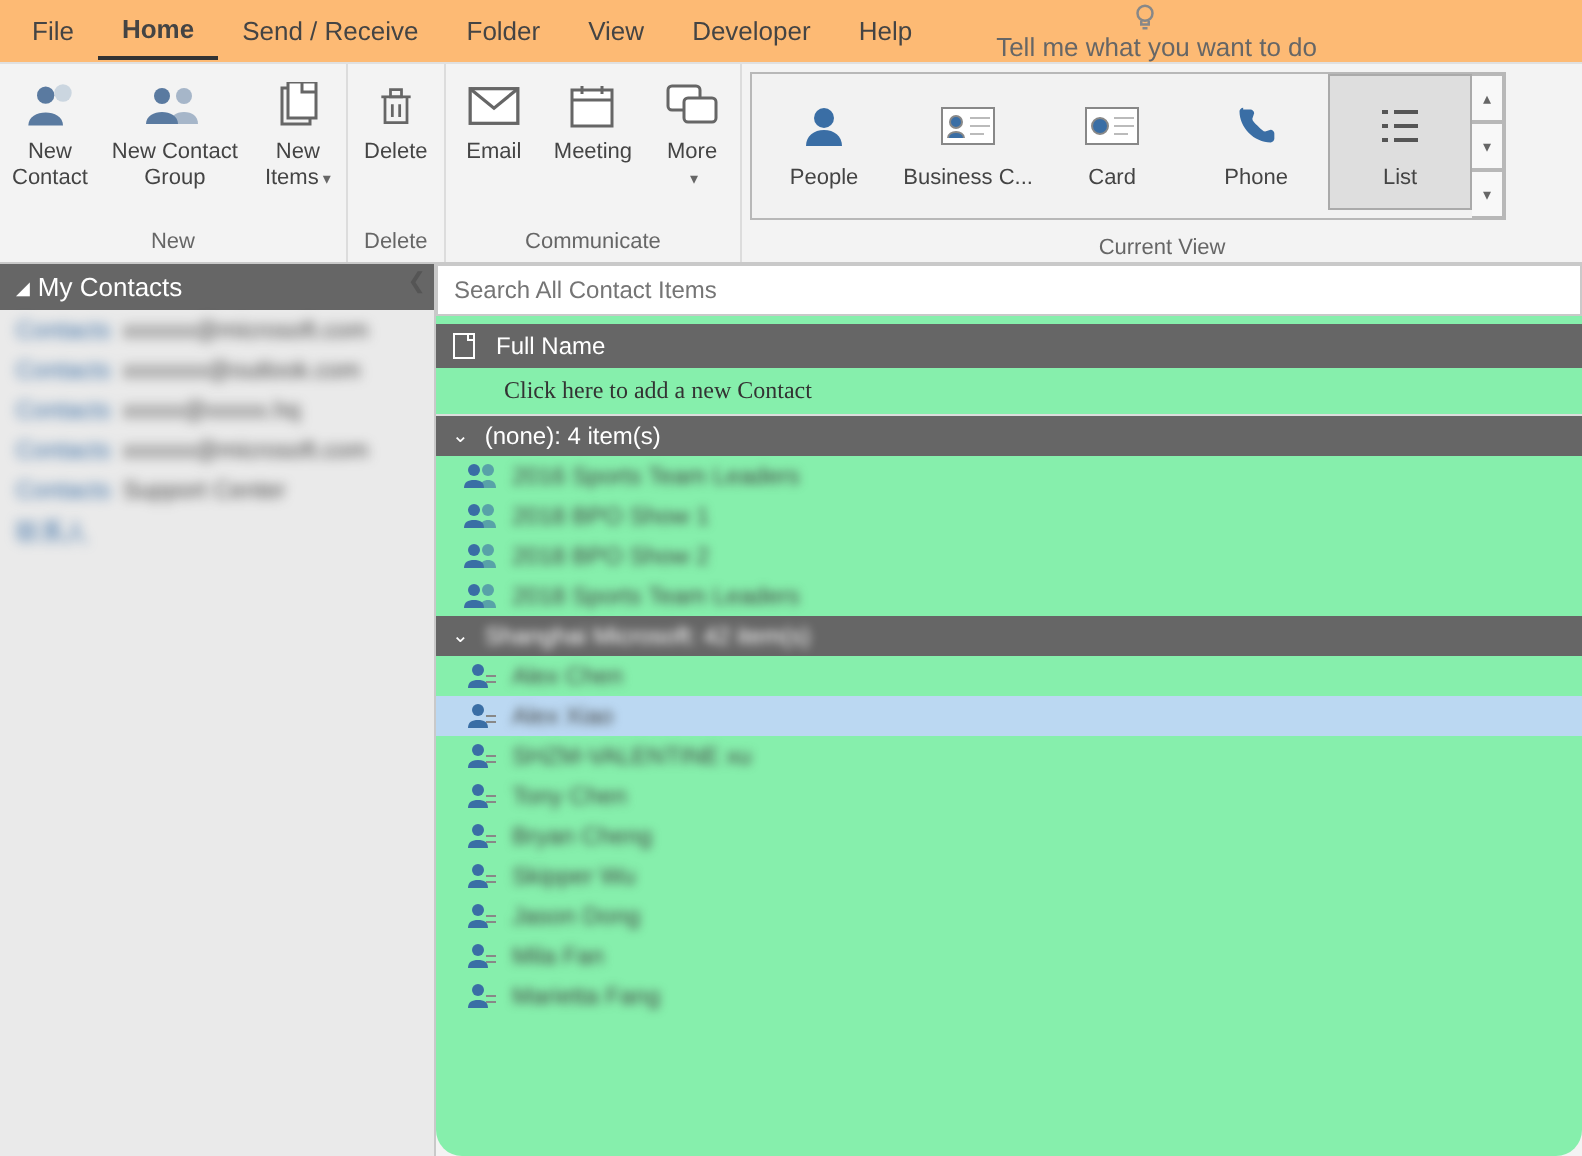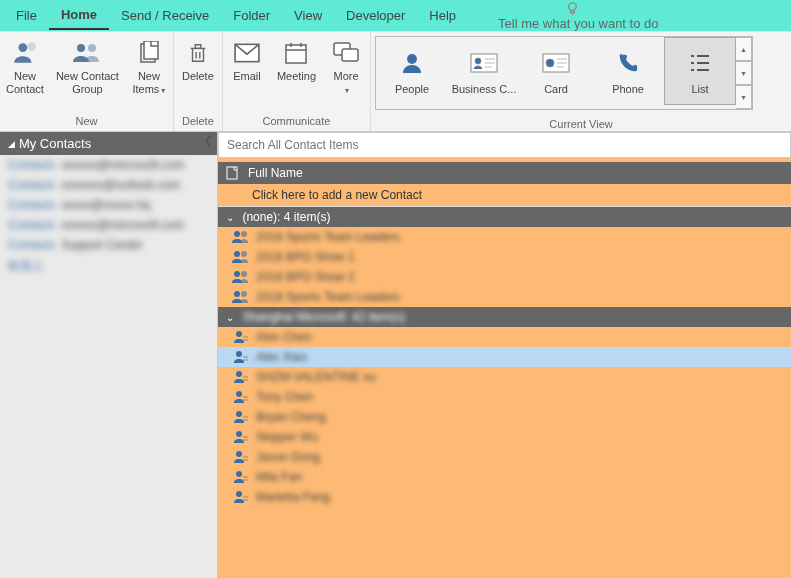--- a/index.html
+++ b/index.html
@@ -1,19 +1,19 @@
 <!DOCTYPE html>
 <html><head>
 <meta charset="utf-8">
 <style>
   * { box-sizing: border-box; margin: 0; padding: 0; font-family: "Segoe UI", Tahoma, sans-serif; }
   body { width: 791px; height: 578px; overflow: hidden; background: #f3f3f3; font-size: 12px; color: #333; }
 
   
-  .menubar { height: 32px; background: #5eead4; display: flex; align-items: center; padding: 0 4px; border-bottom: 1px solid #e0e0e0; }
+  .menubar { height: 32px; background: #fdba74; display: flex; align-items: center; padding: 0 4px; border-bottom: 1px solid #e0e0e0; }
   .menu-item { padding: 6px 12px; font-size: 13px; color: #444; cursor: pointer; }
   .menu-item.active { border-bottom: 2px solid #333; font-weight: 700; }
   .tellme { display: flex; align-items: center; margin-left: 30px; font-size: 13px; color: #666; flex-direction: column; }
   .tellme .bulb { margin-right: 12px; font-size: 15px; color: #888; }
 
   
   .ribbon { height: 100px; background: #f3f3f3; display: flex; border-bottom: 1px solid #c9c9c9; }
   .ribbon-group { display: flex; flex-direction: column; border-right: 1px solid #dcdcdc; }
   .ribbon-group.noborder { border-right: none; }
   .ribbon-buttons { display: flex; flex: 1; }
@@ -37,26 +37,26 @@
   
   .body { display: flex; height: calc(578px - 132px); }
   .nav { width: 218px; background: #eaeaea; position: relative; border-right: 1px solid #c9c9c9; }
   .collapse-chevron { position: absolute; top: 2px; right: 4px; font-size: 11px; color: #555; cursor: pointer; }
   .nav-header { background: #666; color: #fff; font-size: 13px; padding: 4px 8px; display: flex; align-items: center; }
   .nav-header .tri { font-size: 9px; margin-right: 4px; }
   .nav-list { padding: 0; }
   .nav-row { display: flex; padding: 3px 8px; font-size: 12px; color: #444; filter: blur(3px); }
   .nav-row .k { color: #3a6ea5; margin-right: 6px; }
 
-  .main { flex: 1; display: flex; flex-direction: column; background: #fdba74; }
+  .main { flex: 1; display: flex; flex-direction: column; background: #86efac; border-radius: 13px; }
   .search-wrap { padding: 0; }
   .search { width: 100%; height: 26px; border: 1px solid #c9c9c9; padding: 0 8px; font-size: 12px; color: #777; background: #fff; }
   .col-header { background: #666; color: #fff; font-size: 12px; padding: 4px 8px; display: flex; align-items: center; margin-top: 4px; text-align: center; }
   .col-header .doc { margin-right: 10px; }
-  .add-row { padding: 4px 8px 4px 34px; font-size: 12px; color: #333; border-bottom: 1px solid #ddd; }
+  .add-row { padding: 4px 8px 4px 34px; font-size: 12px; color: #333; border-bottom: 1px solid #ddd; font-family: Liberation Serif, serif; }
   .group-row { background: #666; color: #fff; font-size: 12px; padding: 3px 8px; display: flex; align-items: center; cursor: pointer; }
   .group-row .chev { font-size: 10px; margin-right: 8px; }
   .contact-row { display: flex; align-items: center; padding: 3px 8px 3px 12px; font-size: 12px; color: #444; }
   .contact-row.selected { background: #bbd8f2; }
   .contact-row .cic { width: 22px; display:flex; justify-content:center; }
   .contact-row .txt { filter: blur(2.5px); margin-left: 4px; }
   .group-row .txt2 { filter: blur(2.5px); }
 
   svg { display: block; }
 </style>

